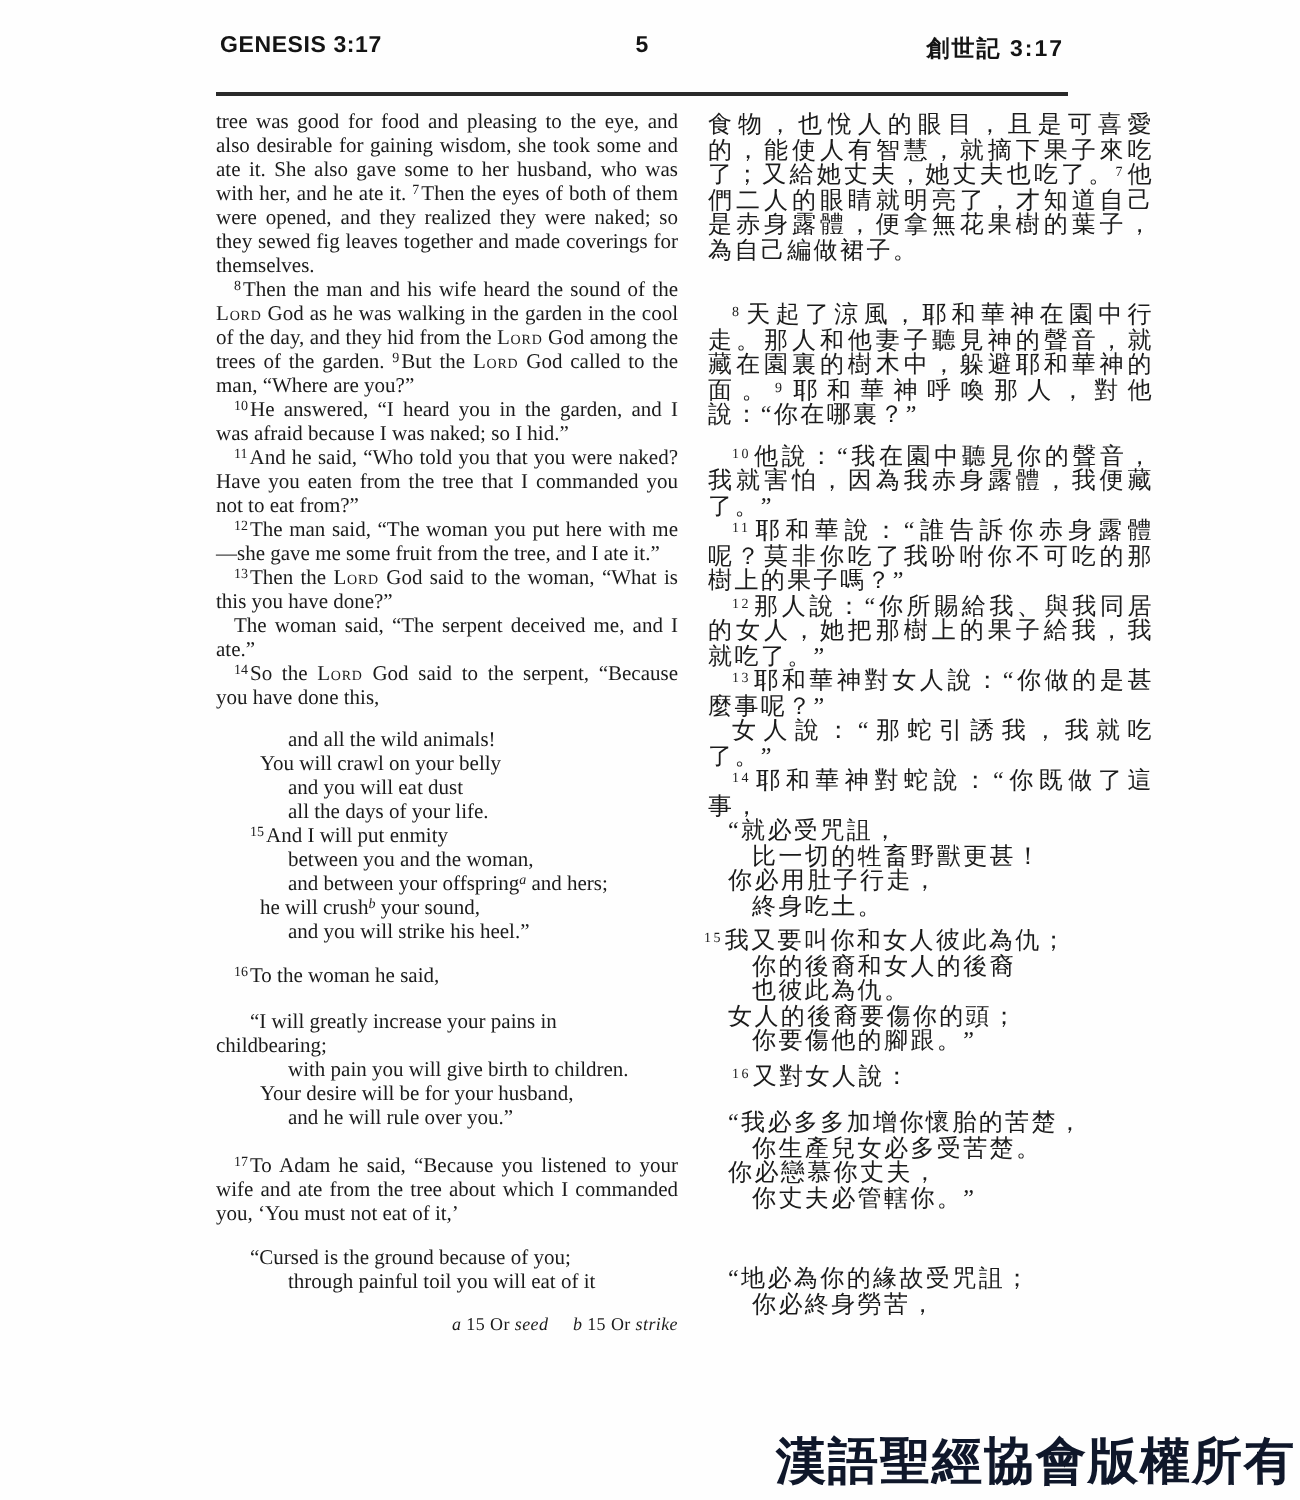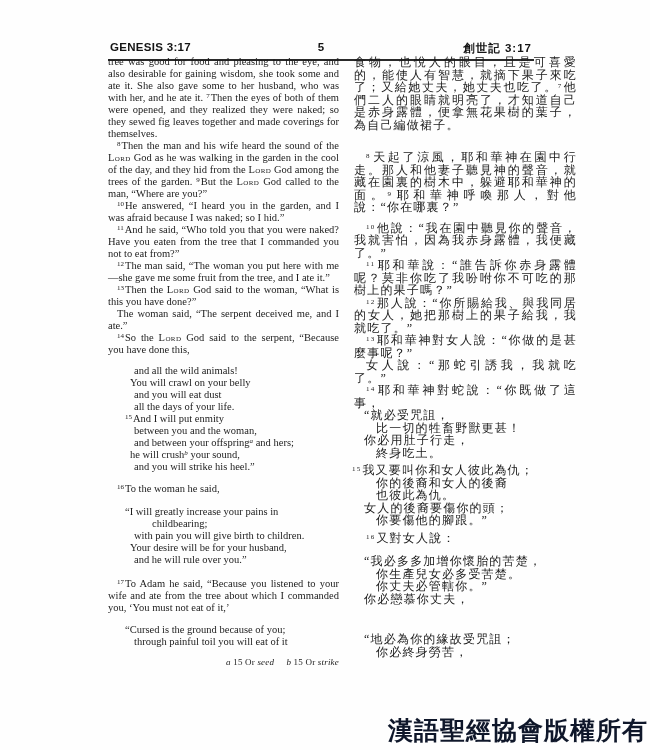--- a/index.html
+++ b/index.html
@@ -4,42 +4,42 @@
 <style>
   html,body{margin:0;padding:0;}
   body{
     width:650px;height:750px;position:relative;overflow:hidden;
     background:#fefefe;color:#1b1b1b;
     font-family:"Liberation Serif","DejaVu Serif",serif;
   }
   .page{position:absolute;inset:0;}
   
   .header{
-    position:absolute;left:108px;top:41px;width:426px;
-    border-bottom:2px solid #2a2a2a;padding-bottom:5px;
+    position:absolute;left:108px;top:17px;width:426px;
+    border-bottom:2px solid #2a2a2a;padding-bottom:16px;
     font-family:"Liberation Sans","DejaVu Sans",sans-serif;
     font-weight:bold;font-size:11.5px;color:#141414;
   }
   .header .h-left{position:absolute;left:2px;top:0;letter-spacing:.3px;}
   .header .h-center{position:absolute;left:50%;transform:translateX(-50%);top:0;}
   .header .h-right{position:absolute;right:2px;top:0;letter-spacing:1px;}
   .header{height:13px;}
   
   .col{position:absolute;top:56px;}
   .col-en{left:108px;width:231px;font-size:10.5px;line-height:12px;}
   .col-zh{left:354px;width:223px;font-size:12px;line-height:12.5px;letter-spacing:1.2px;}
   .para{margin:0;text-align:justify;}
   .col-en .para.ind{text-indent:9px;}
   .col-zh .para.ind{text-indent:12px;}
   .poetry{margin:0;}
   .pline{text-align:left;white-space:nowrap;}
   .col-en .pl0{margin-left:17px;}
   .col-en .pl1{margin-left:22px;}
-  .col-en .pl2{margin-left:26px;}
-  .col-en .pl3{margin-left:44px;}
+  .col-en .pl2{margin-left:36px;}
+  .col-en .pl3{}
   .col-zh .pl0{margin-left:-2px;}
   .col-zh .pl1{margin-left:10px;}
   .col-zh .pl2{margin-left:22px;}
   sup.vnum{font-size:7px;line-height:0;position:relative;top:-3px;vertical-align:baseline;margin-right:1px;font-weight:normal;}
   sup.fnref{font-size:7px;line-height:0;position:relative;top:-3px;vertical-align:baseline;font-style:italic;}
   .smallcaps{font-variant:small-caps;letter-spacing:.4px;}
   .uname{text-decoration:underline;text-underline-offset:1px;}
   .ital{font-style:italic;}
   .footnotes{font-size:9px;letter-spacing:.2px;text-align:right;margin:0;}
   
@@ -126,22 +126,22 @@
         <div class="pline pl2"><span>也彼此為仇。</span></div>
         <div class="pline pl1"><span>女人的後裔要傷你的頭；</span></div>
         <div class="pline pl2"><span>你要傷他的腳跟。”</span></div>
       </div>
       <div style="height: 5px;"></div>
       <p class="para ind"><sup class="vnum">16</sup><span>又對女人說：</span></p>
       <div style="height: 11px;"></div>
       <div class="poetry">
         <div class="pline pl1"><span>“我必多多加增你懷胎的苦楚，</span></div>
         <div class="pline pl2"><span>你生產兒女必多受苦楚。</span></div>
+        <div class="pline pl1"><span>你必戀慕你丈夫，</span></div>
         <div class="pline pl2"><span>你丈夫必管轄你。”</span></div>
-        <div class="pline pl1"><span>你必戀慕你丈夫，</span></div>
       </div>
       <div style="height: 21px;"></div>
       <div style="height: 7px;"></div>
       <div class="poetry">
         <div class="pline pl1"><span>“地必為你的緣故受咒詛；</span></div>
         <div class="pline pl2"><span>你必終身勞苦，</span></div>
       </div>
     </div>
 
   <div class="watermark">漢語聖經協會版權所有</div>

